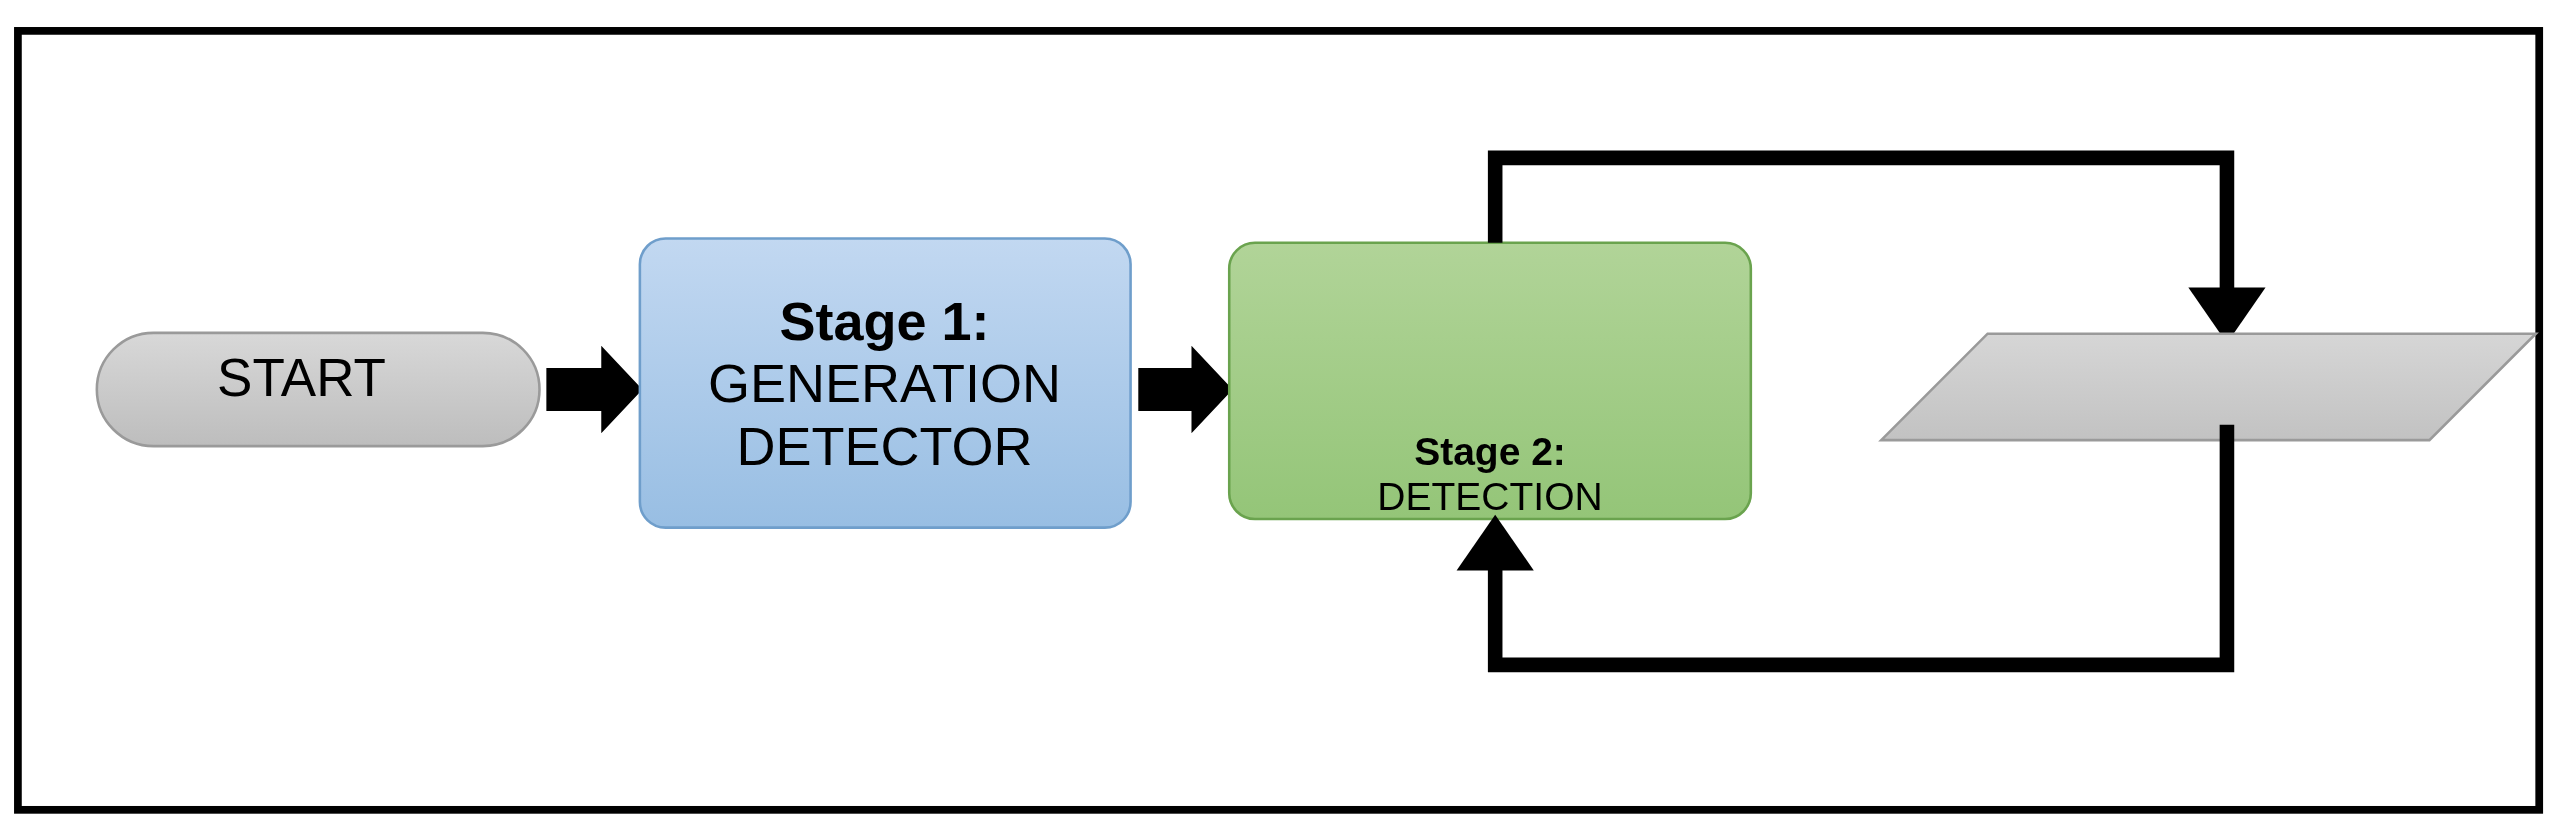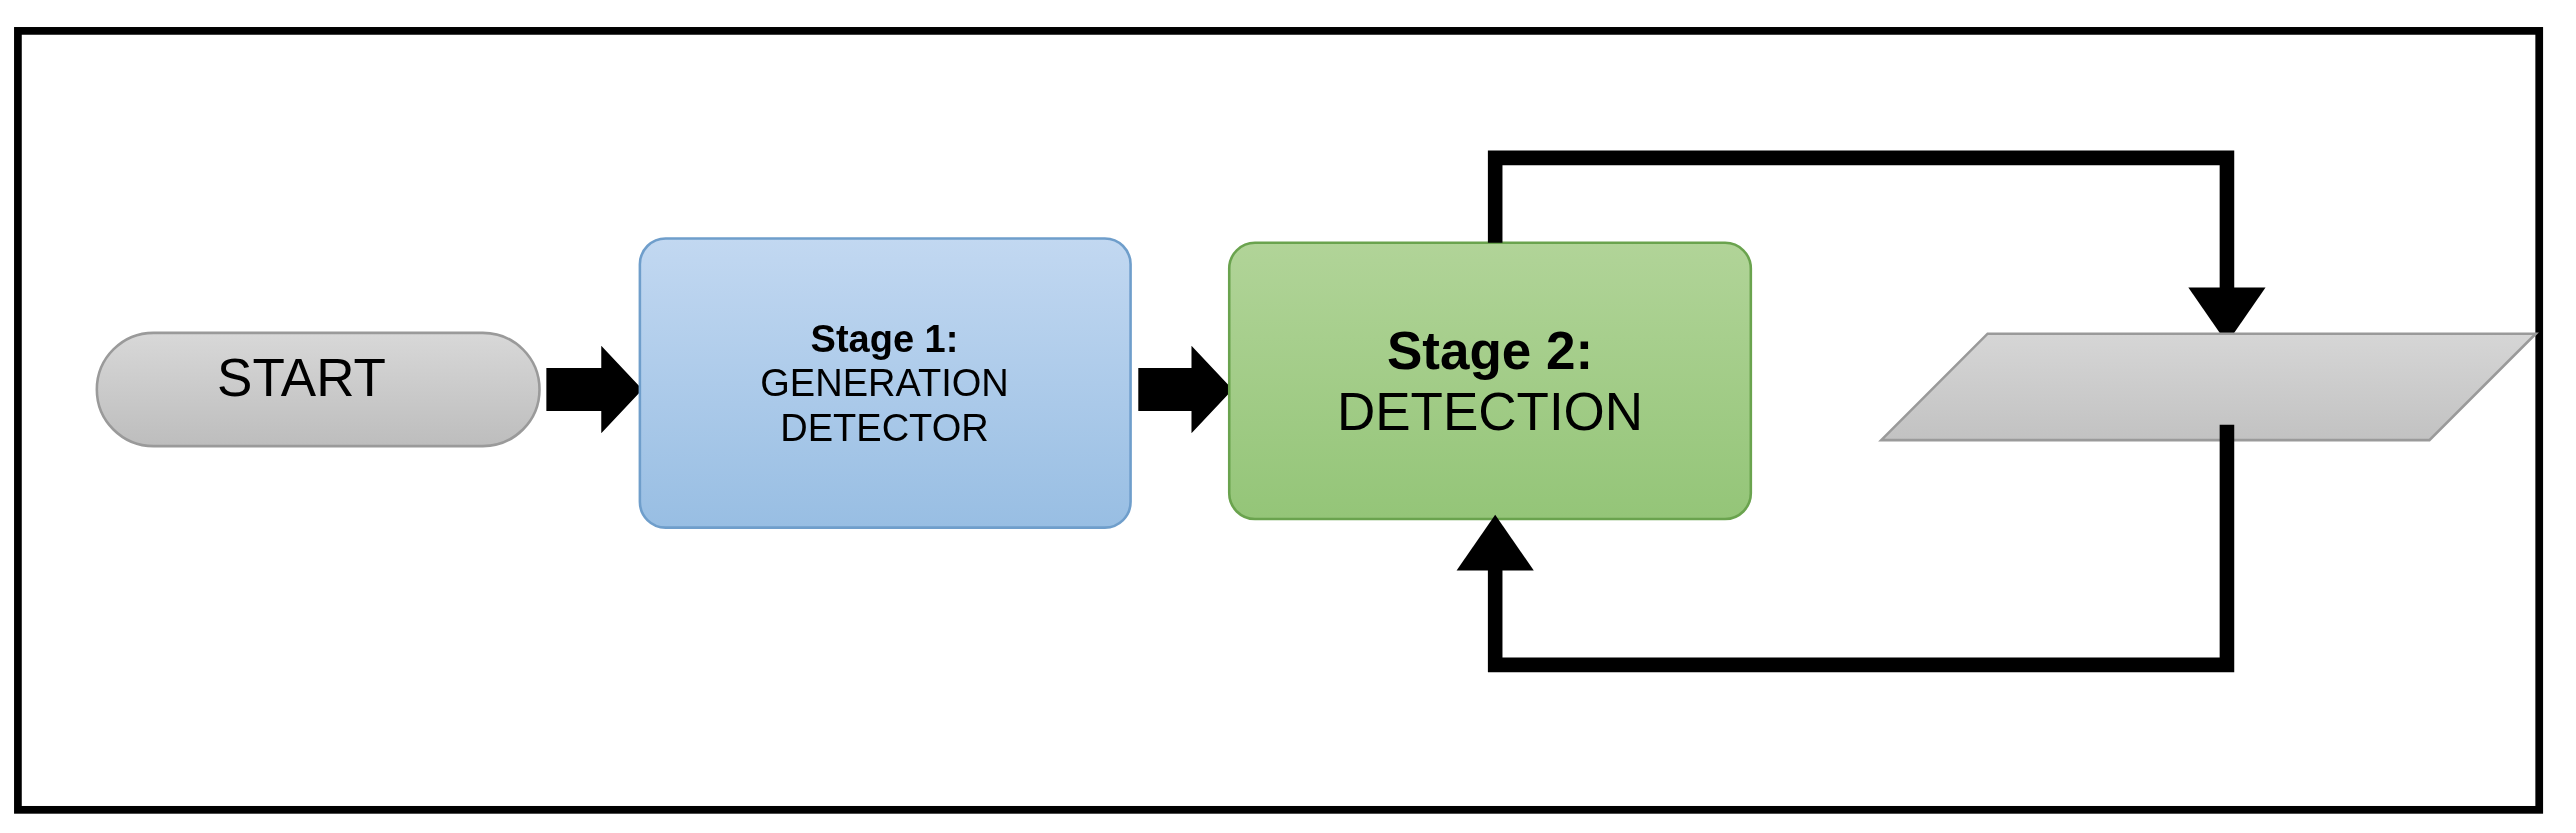--- a/index.html
+++ b/index.html
@@ -86,26 +86,26 @@
     <path d="M 2316 389 L 2955 389 L 2831 513 L 2192 513 Z" fill="url(#grad-gray-file)" stroke="#9a9a9a" stroke-width="3"></path>
 
     <path d="M 2595 495 L 2595 775 L 1742 775 L 1742 660" fill="none" stroke="#000000" stroke-width="17"></path>
     <path d="M 1697 665 L 1787 665 L 1742 600 Z" fill="#000000"></path>
   </svg>
 
   <div class="node-label" style="left:80px; top:333px; width:443px; height:89px; font-size:53px;">
     <span class="lbl-reg">START</span>
   </div>
 
-  <div class="node-label" style="left:639px; top:239px; width:491px; height:289px; font-size:38px;">
+  <div class="node-label" style="left:639px; top:239px; width:491px; height:289px; font-size:54px;">
     <span class="lbl-bold">Stage 1:</span>
     <span class="lbl-reg">GENERATION</span>
     <span class="lbl-reg">DETECTOR</span>
   </div>
 
-  <div class="node-label" style="left:1229px; top:243px; width:522px; height:276px; font-size:53px;">
+  <div class="node-label" style="left:1229px; top:243px; width:522px; height:276px; font-size:39px;justify-content:flex-end;">
     <span class="lbl-bold">Stage 2:</span>
     <span class="lbl-reg">DETECTION</span>
   </div>
 
 
 </div>
 
 
 </body></html>

